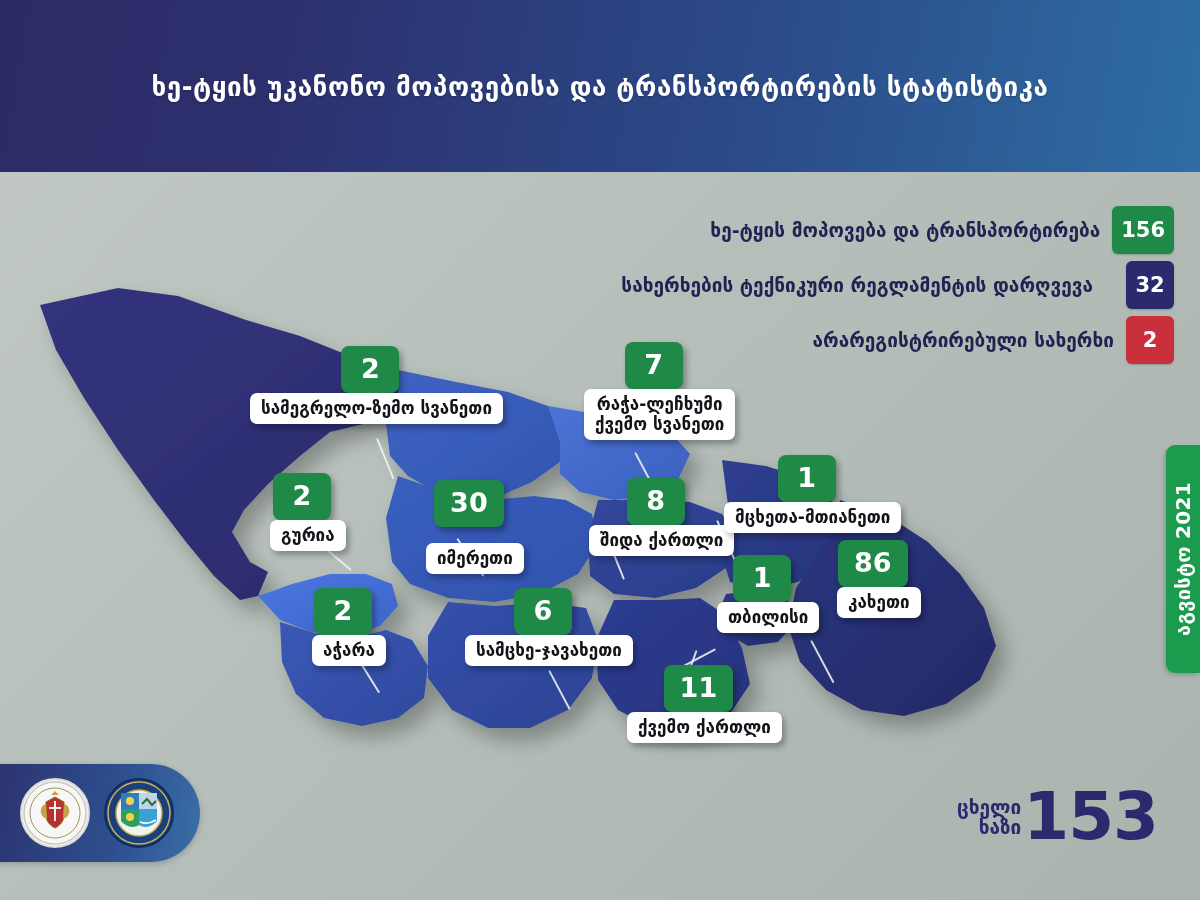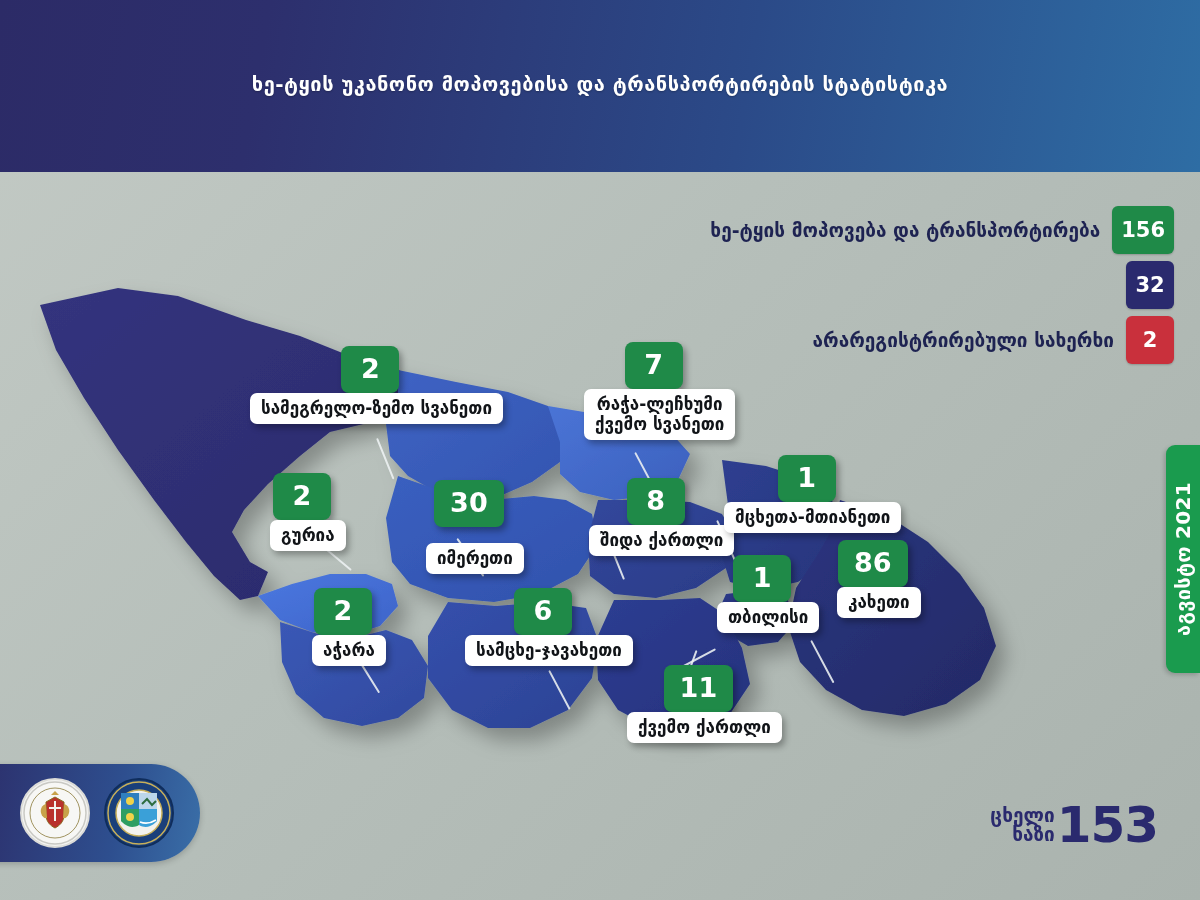--- a/index.html
+++ b/index.html
@@ -20,21 +20,21 @@
 
   
   .header{
     position:absolute;left:0;top:0;width:1200px;height:172px;
     background:linear-gradient(100deg,#2c2b67 0%,#2d2f6d 22%,#2b4a88 62%,#2e6da4 100%);
   }
   .header-title{
     position:absolute;left:0;right:0;top:72px;
     text-align:center;
     color:#ffffff;
-    font-size:20px;
+    font-size:26px;
     font-weight:700;
     letter-spacing:.5px;
     white-space:nowrap;
     text-shadow:0 1px 2px rgba(0,0,0,.25);
   }
 
   
   .legend{
     position:absolute;right:26px;top:206px;
     display:flex;flex-direction:column;gap:7px;align-items:flex-end;
@@ -117,21 +117,21 @@
   
   .hotline{
     position:absolute;right:42px;bottom:52px;
     display:flex;align-items:center;gap:2px;
   }
   .hotline-words{
     color:#2a2a6e;font-size:19px;font-weight:700;line-height:1.02;
     text-align:right;
   }
   .hotline-num{
-    color:#2a2a6e;font-size:50px;font-weight:700;line-height:.92;
+    color:#2a2a6e;font-size:66px;font-weight:700;line-height:.92;
     letter-spacing:-1px;
   }
 </style>
 </head>
 <body>
 
 <div class="page">
 
   <div class="header">
     <div class="header-title">ხე-ტყის უკანონო მოპოვებისა და ტრანსპორტირების სტატისტიკა</div>
@@ -289,20 +289,21 @@
     <div class="num">11</div>
     <div class="cap">ქვემო ქართლი</div>
   </div>
 
   <div class="legend">
     <div class="legend-row">
       <div class="legend-label">ხე-ტყის მოპოვება და ტრანსპორტირება</div>
       <div class="legend-chip chip-green">156</div>
     </div>
     <div class="legend-row">
+      <div class="legend-label">სახერხების ტექნიკური რეგლამენტის დარღვევა</div>
       <div class="legend-chip chip-navy">32</div>
     </div>
     <div class="legend-row">
       <div class="legend-label">არარეგისტრირებული სახერხი</div>
       <div class="legend-chip chip-red">2</div>
     </div>
   </div>
 
   <div class="date-tab">
     <span>აგვისტო 2021</span>

